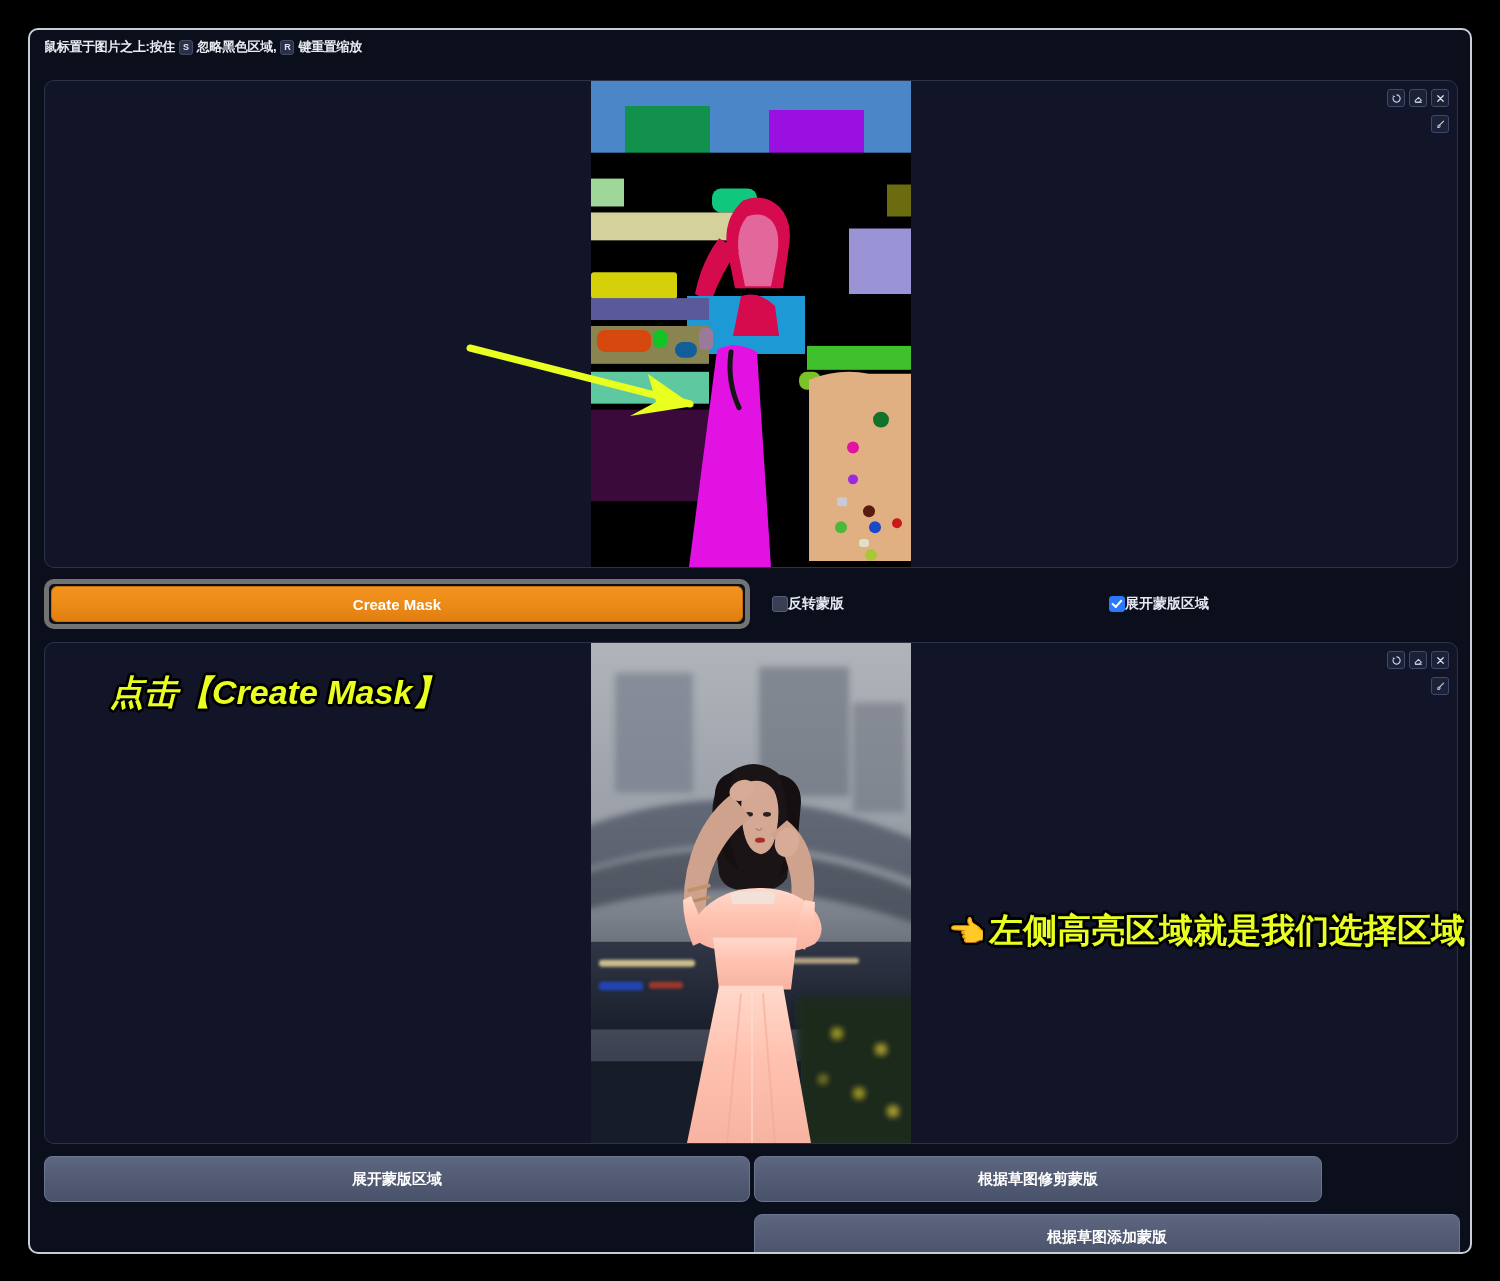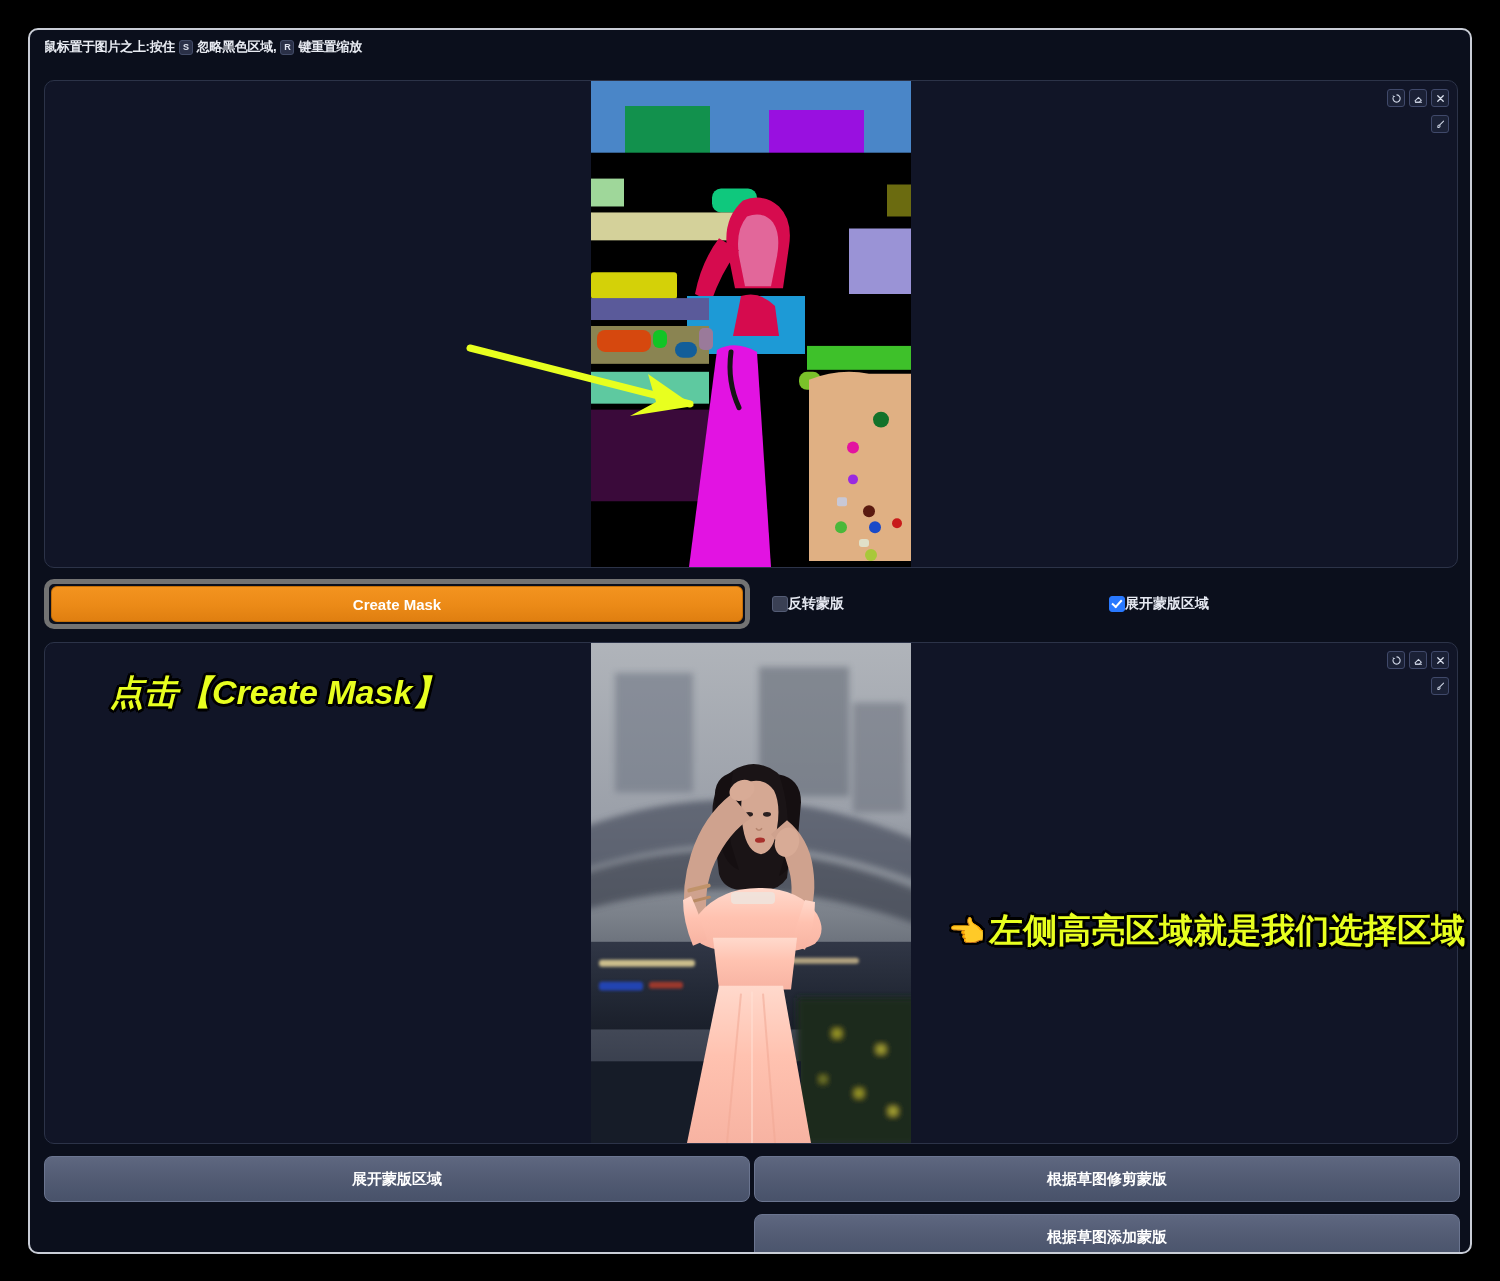--- a/index.html
+++ b/index.html
@@ -193,21 +193,21 @@
     border-radius: 8px;
     color: #ffffff;
     font-size: 15px;
     font-weight: 700;
     display: flex;
     align-items: center;
     justify-content: center;
     cursor: pointer;
   }
   #btn-expand  { left: 14px;  top: 1126px; width: 706px; }
-  #btn-trim    { left: 724px; top: 1126px; width: 706px; }
+  #btn-trim    { left: 724px; top: 1126px; width: 568px; }
   #btn-add     { left: 724px; top: 1184px; width: 706px; }
 </style>
 </head>
 <body>
 
 <div id="app">
 
   <div class="hint-bar">
     <div class="hint-text">
       <span>鼠标置于图片之上:按住</span>

